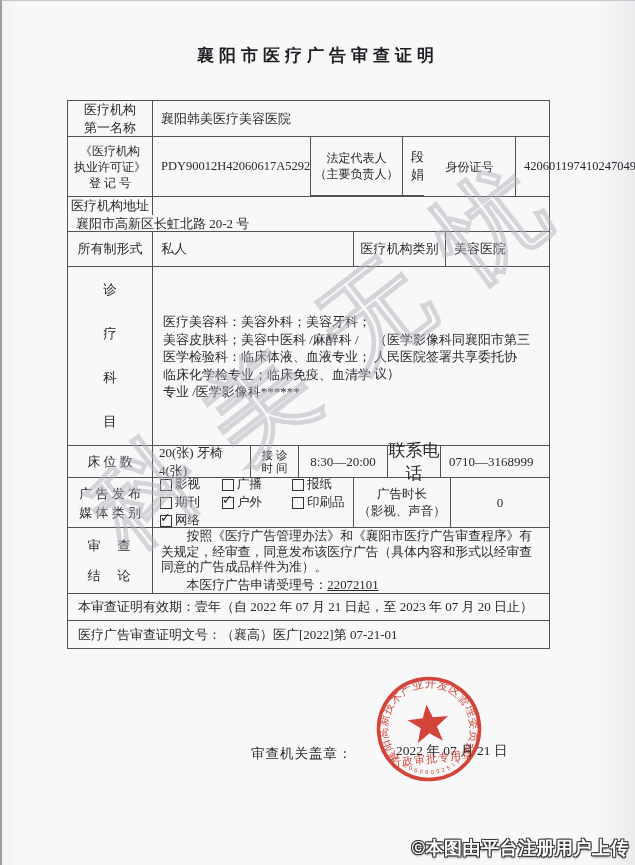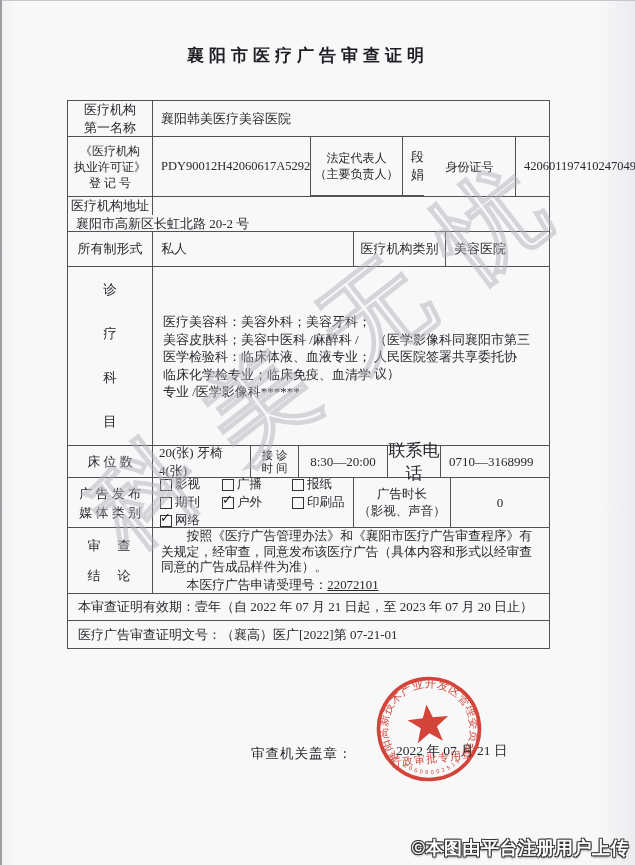--- a/index.html
+++ b/index.html
@@ -12,21 +12,21 @@
     width:635px;height:865px;position:relative;overflow:hidden;
     background:linear-gradient(90deg,#f2f2f4 0%,#f8f8f9 3%,#f8f8f9 94%,#ececef 100%);
     font-family:"Liberation Serif","DejaVu Serif",serif;
     color:var(--ink);
   }
   .edge-left{position:absolute;left:0;top:0;width:2px;height:100%;background:#56565c;opacity:.55;}
   .edge-top{position:absolute;left:0;top:0;width:100%;height:1px;background:#a9a9b0;opacity:.6;}
 
   .title{
     position:absolute;left:0;top:44px;width:616px;text-align:center;
-    font-size:17px;font-weight:bold;letter-spacing:5px;color:#1e1e24;
+    font-size:17px;font-weight:bold;letter-spacing:5px;color:#1e1e24;padding-left:10px;
   }
 
   .doc-table{
     position:absolute;left:67px;top:100px;width:481px;
     border:1px solid var(--line);
     font-size:13px;
   }
   .tr{display:flex;border-bottom:1px solid var(--line);box-sizing:border-box;}
   .tr:last-child{border-bottom:none;}
   .td{

